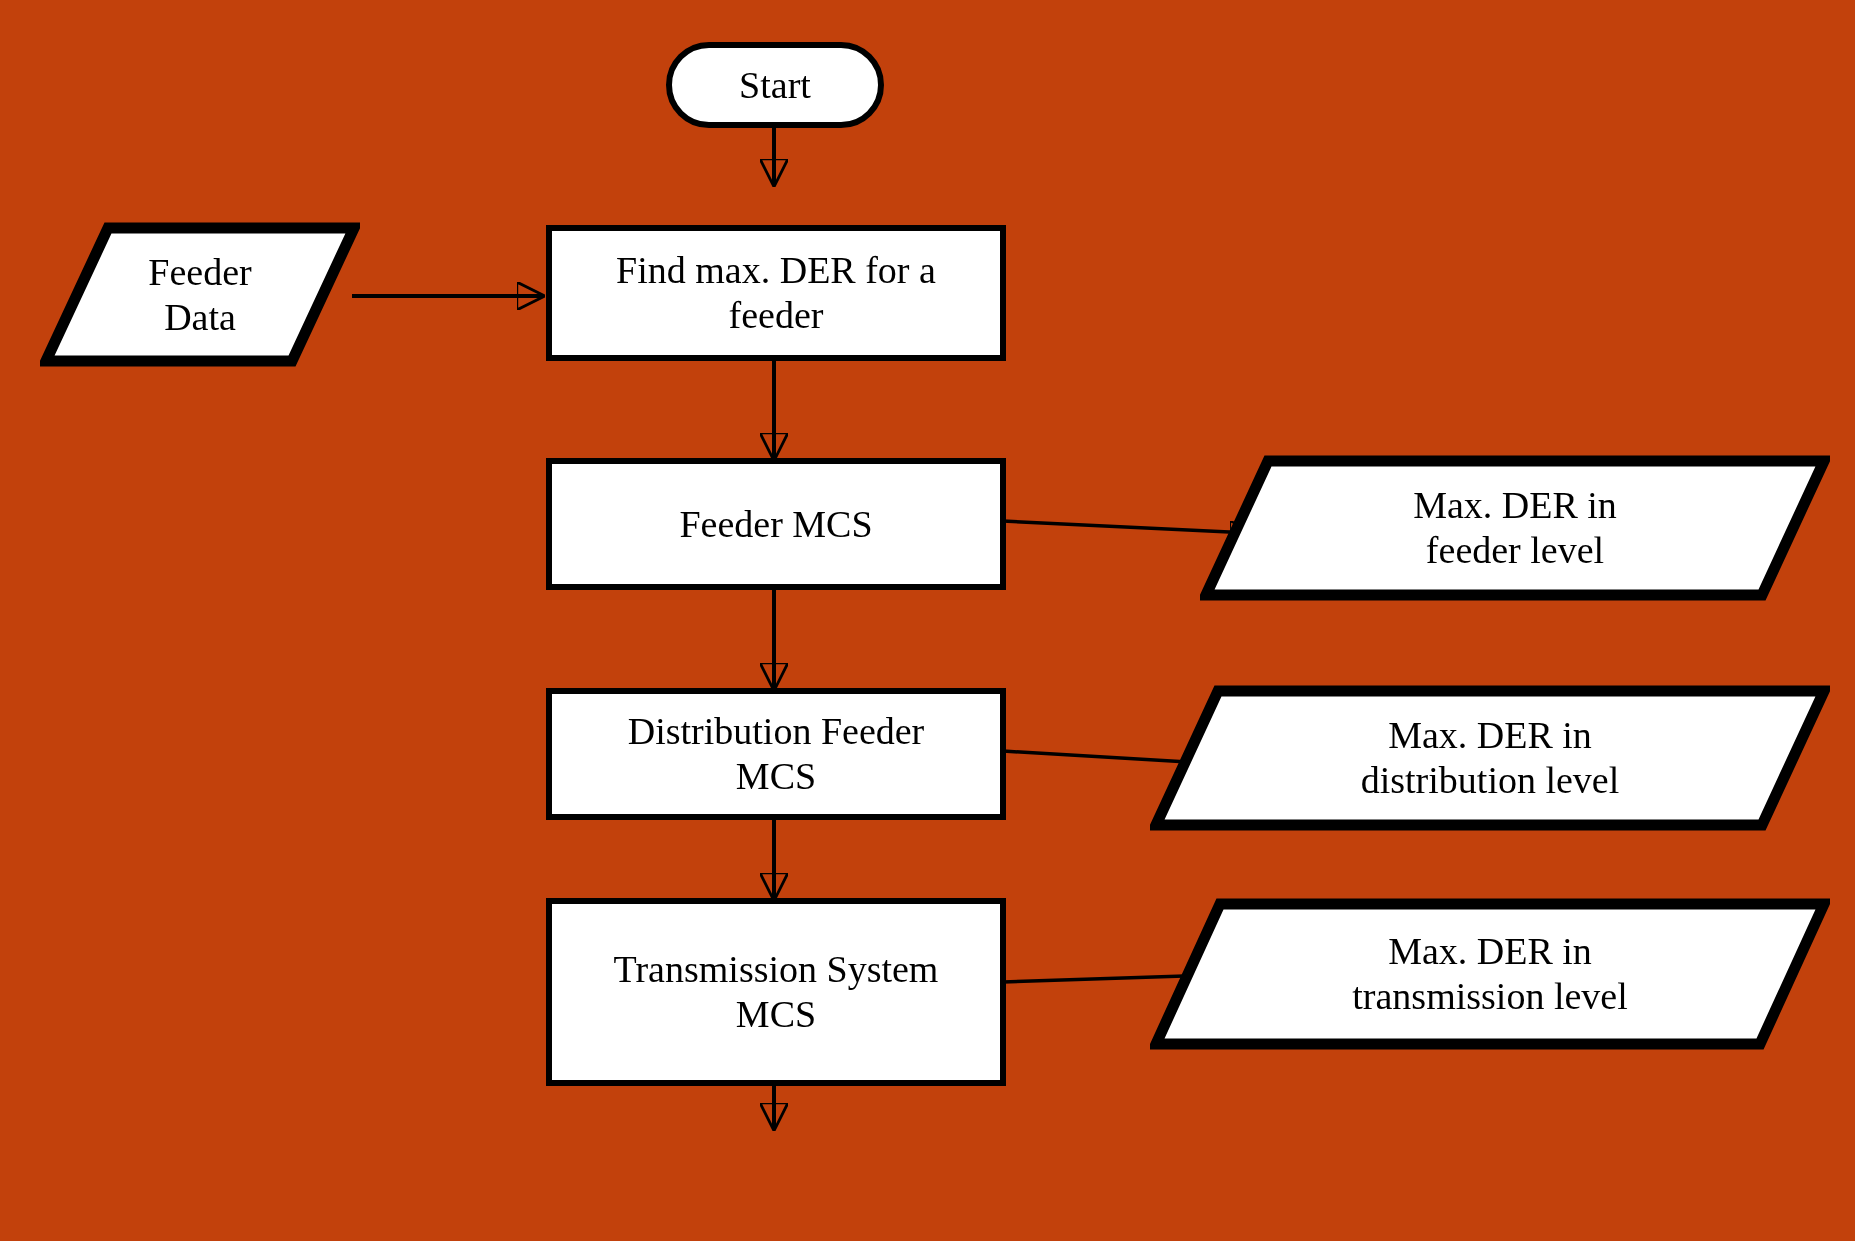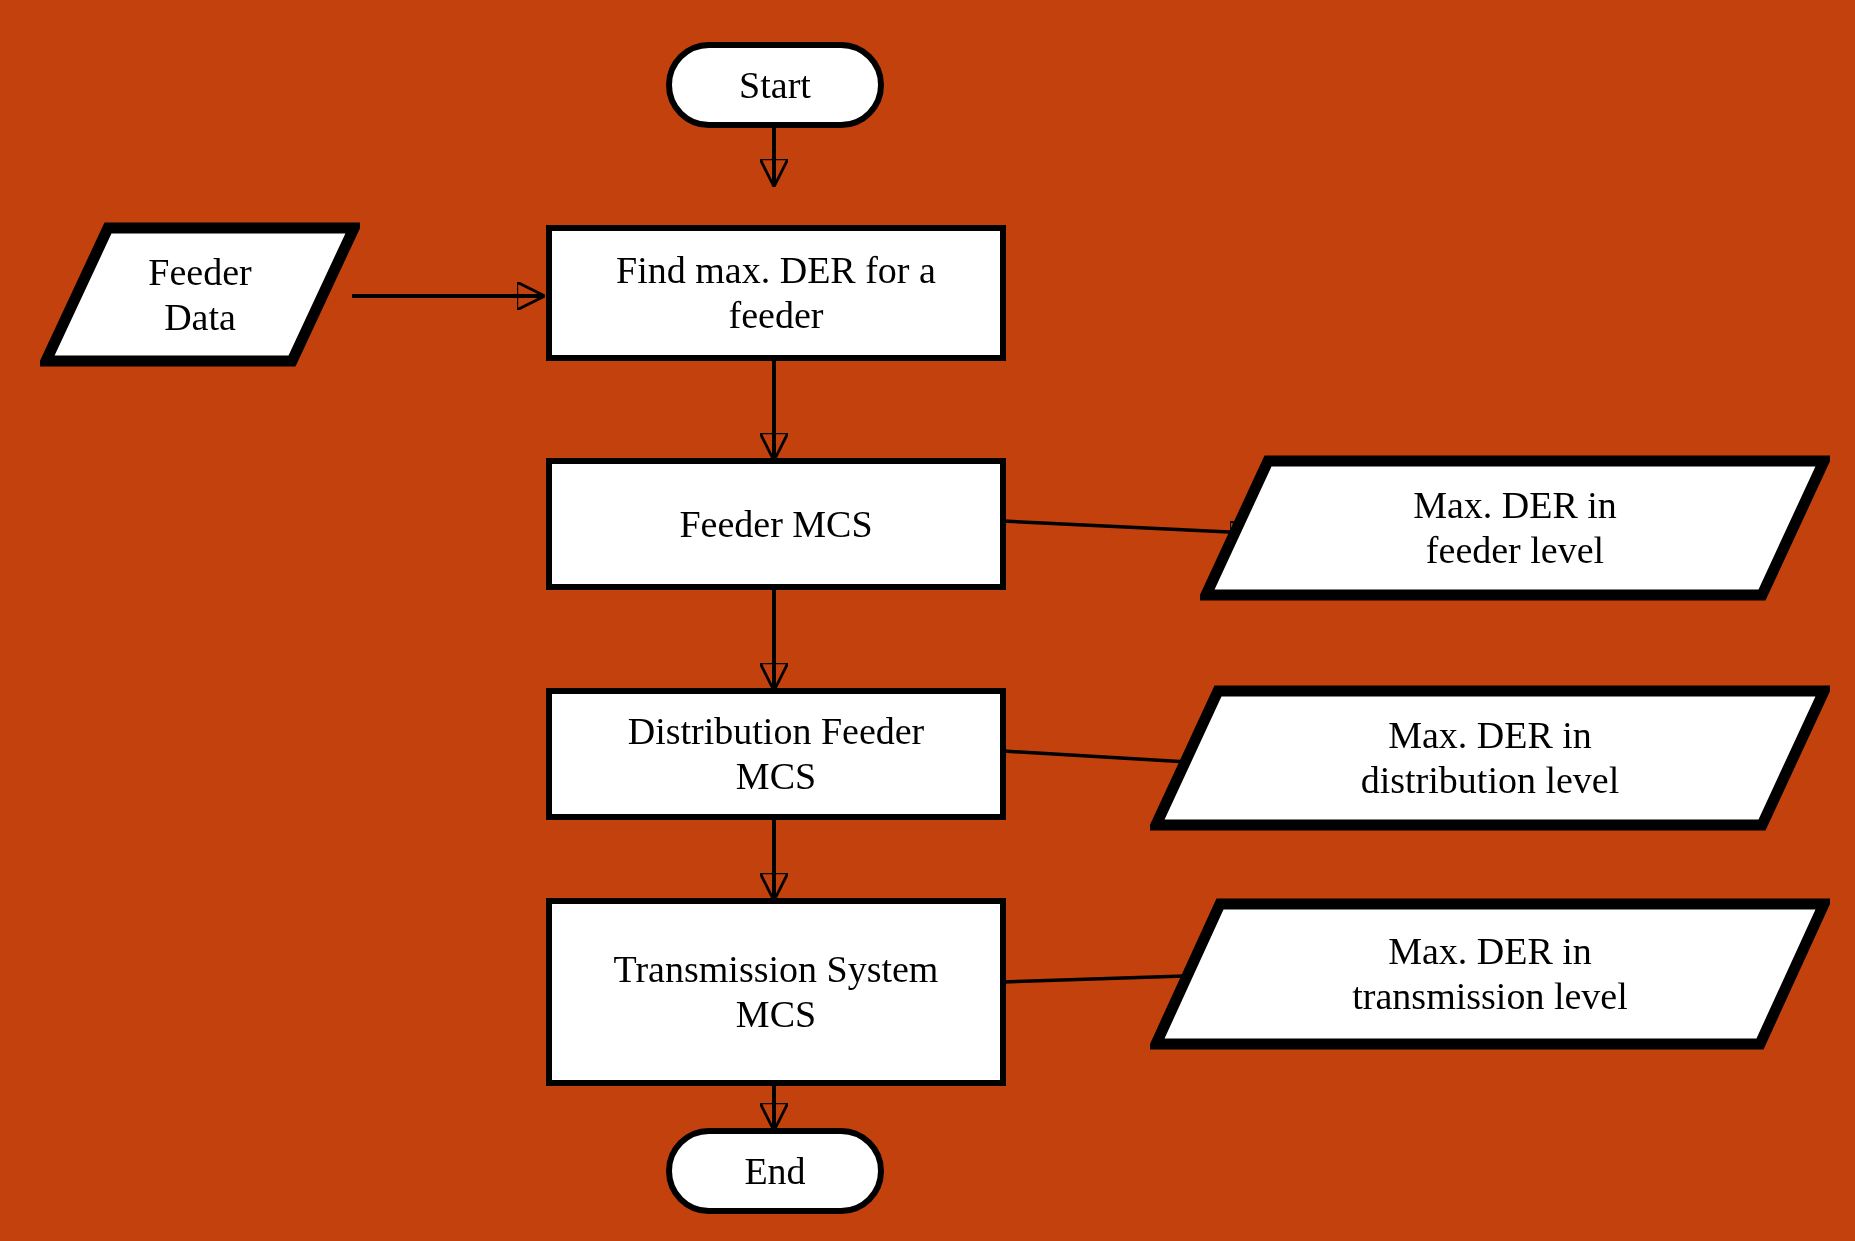--- a/index.html
+++ b/index.html
@@ -158,17 +158,14 @@
   </div>
 
   <div class="node io" style="left:1150px; top:898px; width:680px; height:152px;">
     <svg viewBox="0 0 680 152" preserveAspectRatio="none">
       <path d="M 70 6 L 674 6 L 610 146 L 6 146 Z" fill="#ffffff" stroke="#000000" stroke-width="11" stroke-linejoin="miter"></path>
     </svg>
     <span class="io-label">Max. DER in
 transmission level</span>
   </div>
 
-  <div class="node terminator" style="left:666px; top:1128px; width:218px; height:86px;">
-    <span>End</span>
-  </div>
 
 </div>
 
 </body></html>

